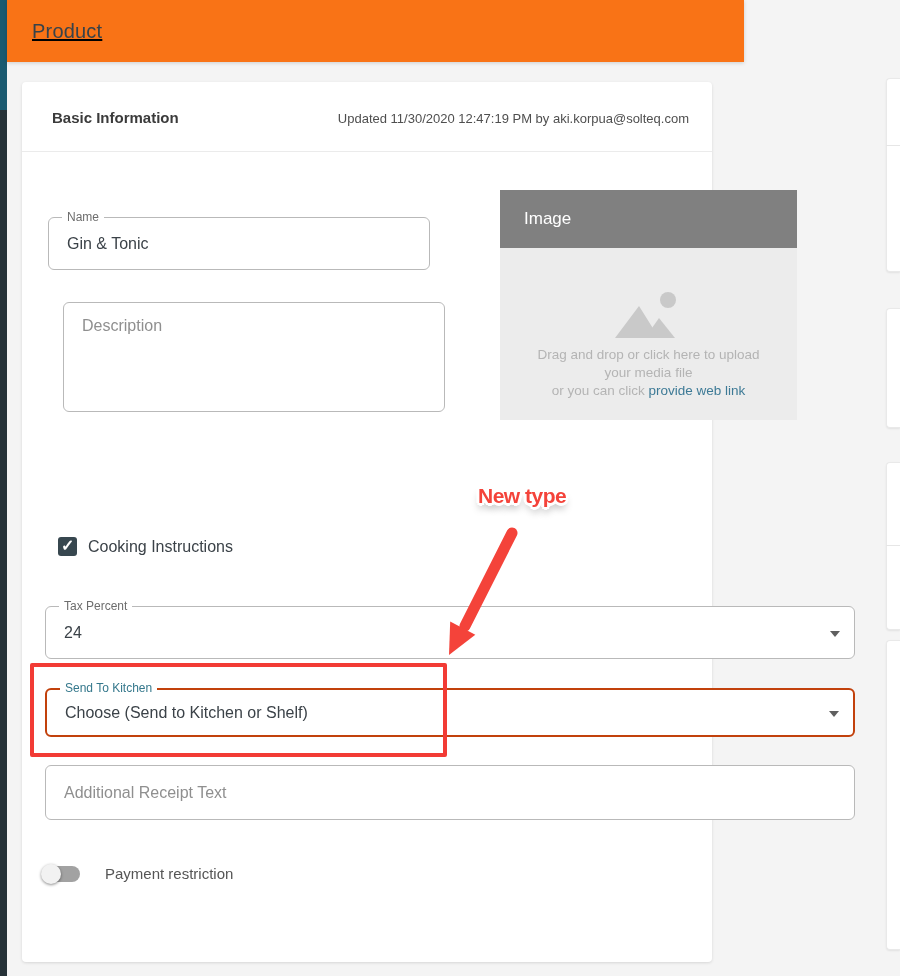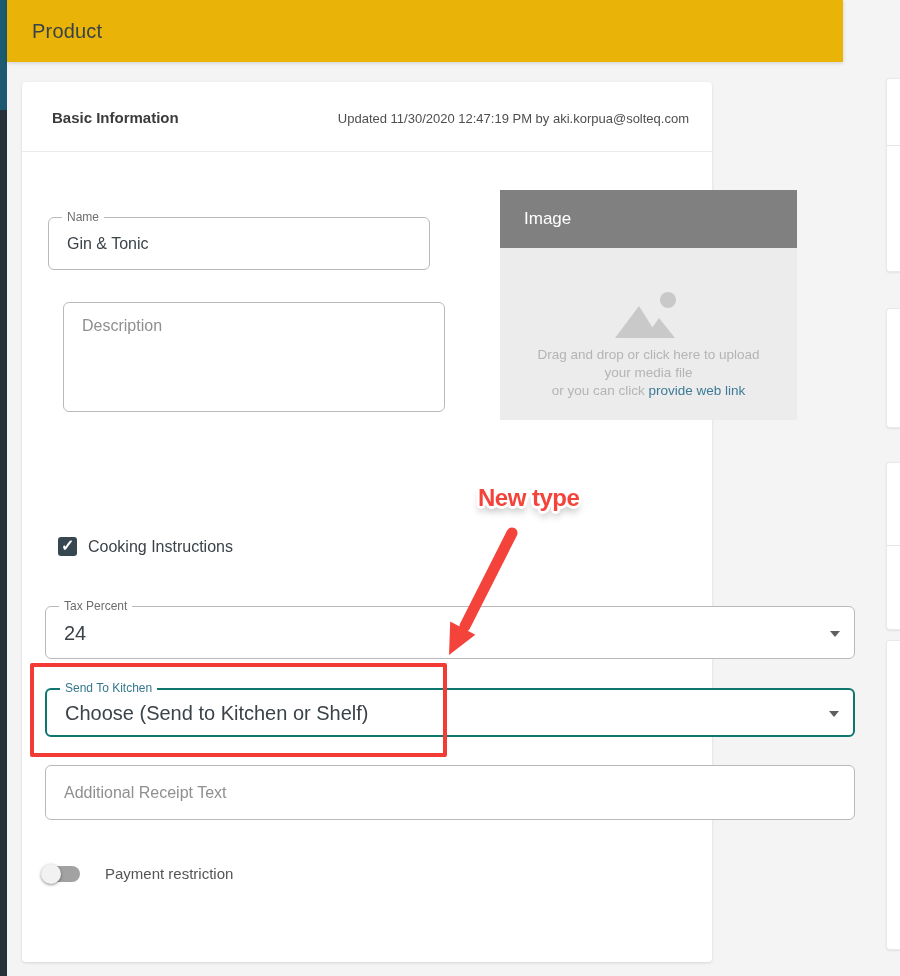--- a/index.html
+++ b/index.html
@@ -4,48 +4,48 @@
 <style>
   * { margin: 0; padding: 0; box-sizing: border-box; }
   html, body { width: 900px; background: #f4f4f4; font-family: "Liberation Sans", sans-serif; }
   #stage { position: relative; width: 900px; height: 976px; background: #f4f4f4; overflow: hidden; }
 
   
   .sidebar-edge { position: absolute; left: 0; top: 0; width: 7px; height: 976px; background: #263238; }
   .sidebar-active { position: absolute; left: 0; top: 0; width: 7px; height: 110px; background: #1b5a70; }
 
   
-  .header { position: absolute; left: 7px; top: 0; width: 836px; height: 62px; background: #eab308;
-            box-shadow: 0 1px 4px rgba(0,0,0,0.16); display: flex; align-items: center; z-index: 2; }
+  .header { position: absolute; left: 7px; top: 0; width: 737px; height: 62px; background: #f97316;
+            box-shadow: 0 1px 4px rgba(0,0,0,0.16); display: flex; align-items: center; z-index: 2; text-decoration: underline; }
   .page-title { font-size: 20px; color: #37424a; font-weight: 500; margin-left: 25px; letter-spacing: .2px; }
 
   
   .card { position: absolute; left: 22px; top: 82px; width: 690px; height: 880px; background: #ffffff;
           border-radius: 4px; box-shadow: 0 1px 3px rgba(0,0,0,0.12); z-index: 1; }
   .card-head { position: absolute; left: 0; top: 0; width: 100%; height: 70px; border-bottom: 1px solid #ebebeb; }
   .section-title { position: absolute; left: 30px; top: 27px; font-size: 15px; font-weight: bold; color: #3b3b3b; }
   .updated-text { position: absolute; right: 23px; top: 29px; font-size: 13px; color: #4f4f4f; }
 
   
   .field { position: absolute; border: 1px solid #b9b9b9; border-radius: 6px; background: #fff; }
   .field-label { position: absolute; top: -8px; left: 13px; background: #fff; padding: 0 5px;
                  font-size: 12px; color: #6d6d6d; line-height: 15px; white-space: nowrap; }
   .field-value { position: absolute; left: 18px; top: 50%; transform: translateY(-50%);
-                 font-size: 20px; color: #3b4248; white-space: nowrap; }
+                 font-size: 16px; color: #3b4248; white-space: nowrap; }
   .field input { position: absolute; left: 18px; right: 40px; top: 0; height: 100%; border: 0; outline: none;
                  font-family: "Liberation Sans", sans-serif; font-size: 16px; color: #3b4248; background: transparent; }
   .field input::placeholder { color: #8f8f8f; opacity: 1; }
   .textarea-box textarea { position: absolute; left: 18px; top: 14px; width: calc(100% - 36px); height: calc(100% - 28px);
                  border: 0; outline: none; resize: none; font-family: "Liberation Sans", sans-serif;
                  font-size: 16px; color: #3b4248; background: transparent; }
   .textarea-box textarea::placeholder { color: #8f8f8f; opacity: 1; }
   .dropdown-arrow { position: absolute; right: 14px; top: 50%; margin-top: -2px; width: 0; height: 0;
                     border-left: 5px solid transparent; border-right: 5px solid transparent;
                     border-top: 6px solid #5f5f5f; }
-  .field.teal { border: 2px solid #0f766e; }
+  .field.teal { border: 2px solid #c2410c; }
   .field.teal .field-label { color: #35788c; top: -9px; }
 
   
   .image-panel { position: absolute; left: 478px; top: 108px; width: 297px; height: 230px; cursor: pointer; }
   .image-panel-head { position: absolute; left: 0; top: 0; width: 100%; height: 58px; background: #808080;
                       display: flex; align-items: center; }
   .image-panel-head span { color: #ffffff; font-size: 17px; margin-left: 24px; }
   .image-panel-body { position: absolute; left: 0; top: 58px; width: 100%; height: 172px; background: #ececec; }
   .image-icon { position: absolute; left: 113px; top: 42px; }
   .upload-hint { position: absolute; left: 0; top: 98px; width: 100%; text-align: center;
@@ -61,21 +61,21 @@
   
   .toggle-row { position: absolute; left: 21px; top: 778px; display: flex; align-items: flex-end; height: 22px; }
   .toggle-track { width: 37px; height: 16px; border-radius: 8px; background: #a2a2a2; position: relative; cursor: pointer; }
   .toggle-knob { position: absolute; left: -2px; top: -2px; width: 20px; height: 20px; border-radius: 50%;
                  background: #f2f2f2; box-shadow: 0 1px 3px rgba(0,0,0,0.45); }
   .toggle-label { margin-left: 25px; font-size: 15px; color: #555555; }
 
   
   .annotation-box { position: absolute; left: 30px; top: 663px; width: 417px; height: 94px;
                     border: 4px solid #f23b35; border-radius: 2px; z-index: 6; pointer-events: none; }
-  .annotation-text { position: absolute; left: 478px; top: 484px; z-index: 6; font-size: 24px; font-weight: bold;
+  .annotation-text { position: absolute; left: 478px; top: 484px; z-index: 6; font-size: 21px; font-weight: bold;
                      color: #f4433a; letter-spacing: -0.5px; pointer-events: none;
                      text-shadow: -2px -2px 0 #fff, 2px -2px 0 #fff, -2px 2px 0 #fff, 2px 2px 0 #fff,
                                   -3px 0 0 #fff, 3px 0 0 #fff, 0 -3px 0 #fff, 0 3px 0 #fff,
                                   0 6px 7px rgba(0,0,0,0.35); }
   .annotation-arrow { position: absolute; left: 415px; top: 510px; z-index: 6; pointer-events: none; }
 
   
   .side-card { position: absolute; left: 886px; width: 14px; background: #ffffff;
                border: 1px solid #e9e9e9; border-right: 0; border-radius: 4px 0 0 4px;
                box-shadow: 0 1px 2px rgba(0,0,0,0.08); }

